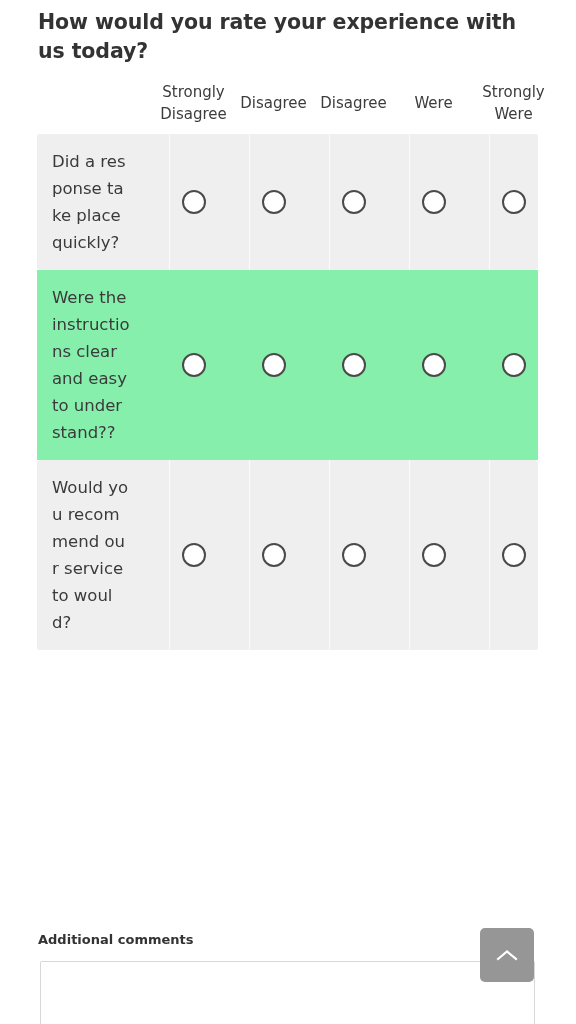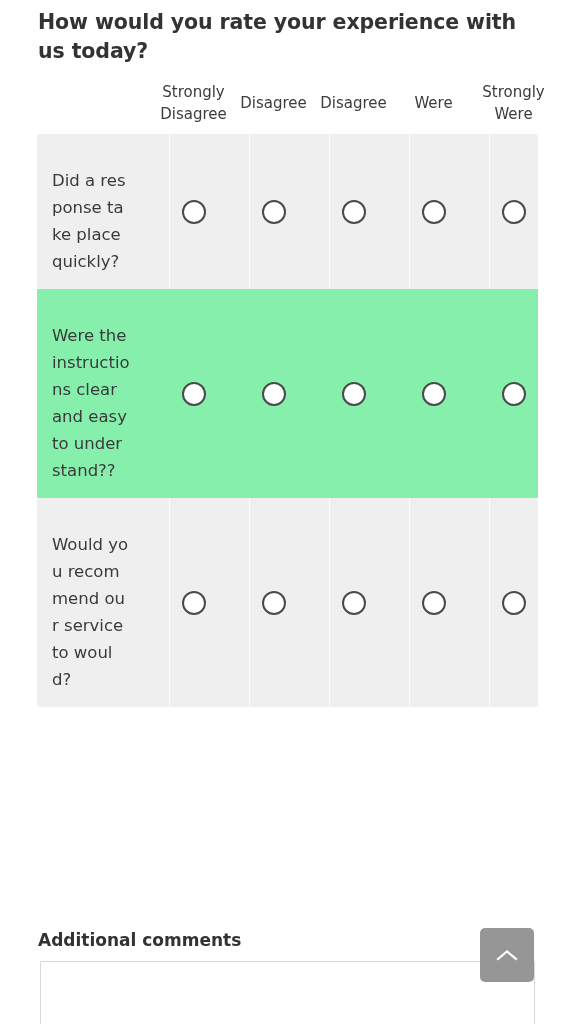--- a/index.html
+++ b/index.html
@@ -83,21 +83,20 @@
     justify-content: flex-start;
     align-items: center;
     padding: 14px 8px 14px 15px;
     font-size: 16.5px;
     line-height: 27px;
     color: #3a3a3a;
     word-break: break-all;
     overflow-wrap: anywhere;
     text-align: left;
     display: flex;
-    margin-top: 19px;
   }
   .matrix-head .cell-label {
     padding: 4px 8px 9px 15px;
   }
 
   
   .cell-opt {
     flex: 1 1 0;
     min-width: 0;
   }
@@ -114,21 +113,21 @@
     background: #ffffff;
     box-sizing: border-box;
     display: block;
   }
 
   
   .comments-label {
     position: absolute;
     left: 38px;
     top: 928px;
-    font-size: 17px;
+    font-size: 13px;
     line-height: 24px;
     font-weight: bold;
     color: #333333;
   }
 
   .comments-box {
     position: absolute;
     left: 40px;
     top: 961px;
     width: 495px;

